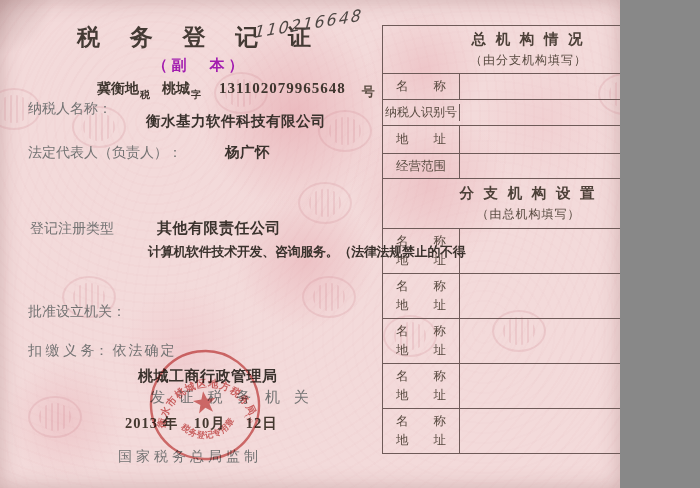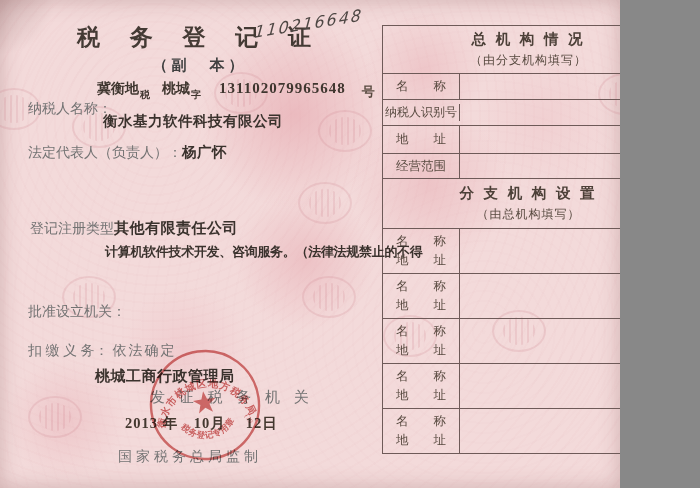--- a/index.html
+++ b/index.html
@@ -28,29 +28,29 @@
       repeating-radial-gradient(circle at 78% 68%, rgba(215,150,160,.06) 0 2px, rgba(215,150,160,0) 2px 10px);
   }
   .wm{position:absolute;width:54px;height:42px;opacity:.45;pointer-events:none;}
   .wm::before{content:"";position:absolute;inset:0;border:2px solid rgba(205,128,140,.45);border-radius:50%;}
   .wm::after{content:"";position:absolute;inset:7px 11px;border-radius:50%;
     background:repeating-linear-gradient(90deg, rgba(205,128,140,.42) 0 2px, rgba(205,128,140,0) 2px 6px);}
   
   .kai{font-family:"Liberation Serif","DejaVu Serif",serif;color:#564а44;color:#57493f;}
   .hei{font-family:"Liberation Sans","DejaVu Sans",sans-serif;font-weight:700;color:#3a322d;}
   .title{font-size:23px;font-weight:700;letter-spacing:12px;color:#443a34;}
-  .subtitle{font-size:15px;font-weight:700;letter-spacing:4px;color:#404040;}
+  .subtitle{font-size:15px;font-weight:700;letter-spacing:4px;color:#a21caf;}
   .serial{display:flex;align-items:flex-start;font-weight:700;color:#3f362f;}
   .serial .grp{display:flex;align-items:flex-start;margin-right:12px;}
   .serial .main{font-size:14px;}
   .serial .sub{font-size:10px;margin-top:8px;margin-left:1px;}
   .serial .num{font-size:15px;letter-spacing:1px;margin-left:6px;}
   .serial .suf{font-size:13px;margin-left:16px;margin-top:3px;}
   .lab{font-size:14px;color:#737373;}
-  .val{font-size:14.5px;letter-spacing:.5px;}
+  .val{font-size:14.5px;letter-spacing:.5px;margin-left:43px;}
   .nowrap{white-space:nowrap;}
   
   .rtable{left:382px;top:25px;width:291px;border:1px solid #6e5a58;background:rgba(255,255,255,0);}
   .trow{display:flex;border-bottom:1px solid #6e5a58;box-sizing:border-box;}
   .trow:last-child{border-bottom:none;}
   .lcell{width:76px;border-right:1px solid #6e5a58;display:flex;flex-direction:column;
          align-items:center;justify-content:center;font-size:12.5px;color:#584a40;}
   .vcell{flex:1;}
   .thead{flex-direction:column;align-items:center;justify-content:center;}
   .thead .t1{font-size:14.5px;font-weight:700;letter-spacing:3px;color:#4c4038;}

